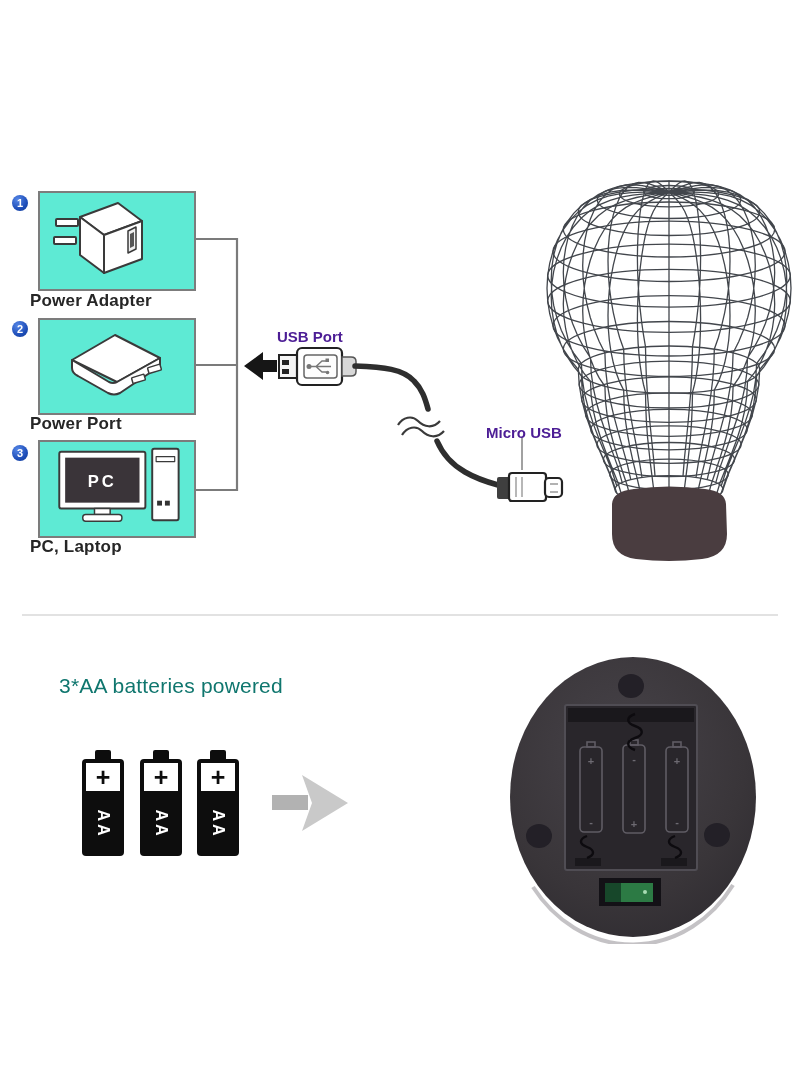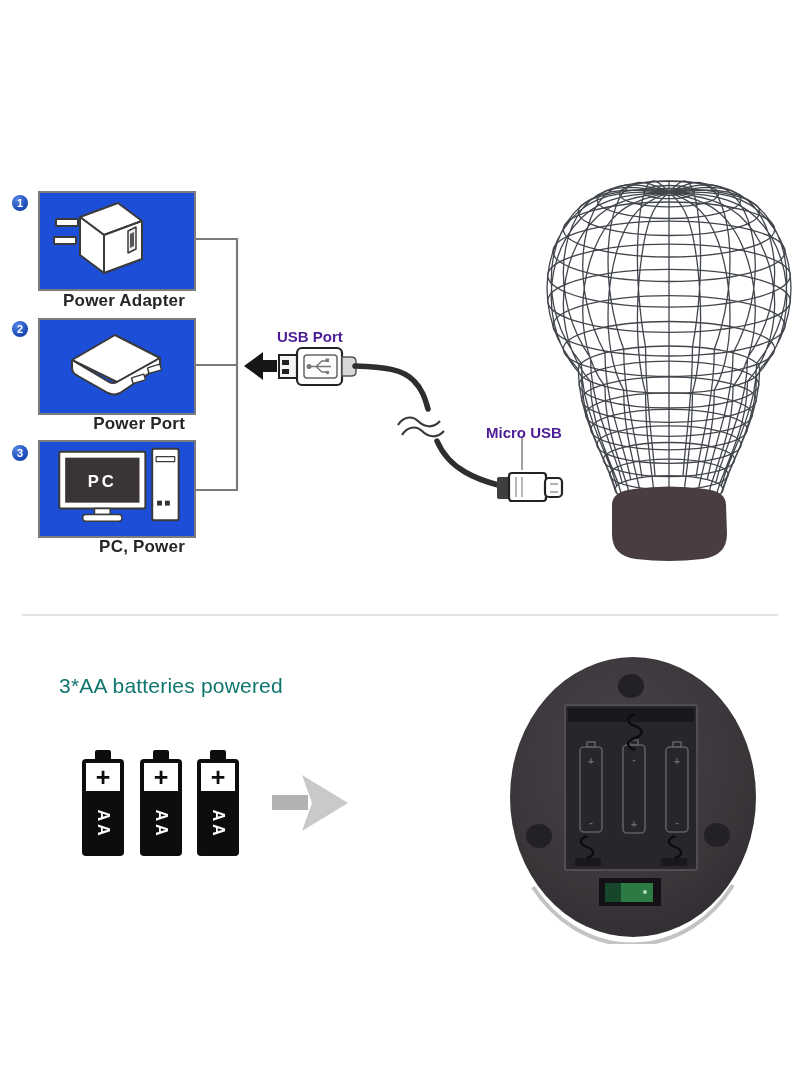--- a/index.html
+++ b/index.html
@@ -9,22 +9,22 @@
     --wire:#42464c;
     --arrow-gray:#c9c9c9;
     --arrow-gray-dark:#b2b2b2;
     --pcb-green:#2c7a44;
   }
   html,body{margin:0;padding:0;background:#fff;}
   .page{position:relative;width:800px;height:1091px;background:#fff;overflow:hidden;
         font-family:"Liberation Sans",sans-serif;}
   .abs{position:absolute;}
   
-  .opt-box{position:absolute;left:38px;width:154px;border:2px solid #7c7c7c;background:#1d4ed8;}
-  .opt-label{position:absolute;left:15px;width:170px;text-align:right;font-size:17px;
+  .opt-box{position:absolute;left:38px;width:154px;border:2px solid #7c7c7c;background:#5eead4;}
+  .opt-label{position:absolute;left:30px;width:170px;text-align:left;font-size:17px;
              font-weight:bold;color:#262626;letter-spacing:.2px;}
   .badge{position:absolute;left:12px;width:16px;height:16px;border-radius:50%;
          background:radial-gradient(circle at 35% 28%, #5586e6, var(--badge-blue) 62%, #123a8f);
          color:#fff;font-size:11px;font-weight:bold;display:flex;align-items:center;
          justify-content:center;line-height:1;}
   .small-label{position:absolute;font-size:15px;font-weight:bold;color:#4c1d95;white-space:nowrap;}
   .heading{position:absolute;left:59px;top:674px;font-size:21px;color:#0f766e;letter-spacing:.2px;}
   .divider{position:absolute;left:22px;top:614px;width:756px;border-top:2px solid #e2e2e2;}
   
   .battery{position:absolute;top:750px;width:42px;height:106px;}
@@ -155,21 +155,21 @@
         <rect x="54" y="68" width="16" height="6" stroke-width="1.5"></rect>
         <rect x="42" y="74" width="40" height="7" rx="3" stroke-width="1.5"></rect>
         <rect x="113" y="7" width="27" height="73" rx="2"></rect>
         <rect x="117" y="15" width="19" height="5" stroke-width="1.2"></rect>
         <rect x="118" y="60" width="5" height="5" fill="#333" stroke="none"></rect>
         <rect x="126" y="60" width="5" height="5" fill="#333" stroke="none"></rect>
       </g>
       <text x="62" y="46" text-anchor="middle" fill="#fff" font-size="17" font-weight="bold" letter-spacing="3">PC</text>
     </svg>
   </div>
-  <div class="opt-label" style="top:537px">PC, Power</div>
+  <div class="opt-label" style="top:537px">PC, Laptop</div>
 
   <div class="small-label" style="left:277px;top:328px">USB Port</div>
   <div class="small-label" style="left:486px;top:424px">Micro USB</div>
 
   <div class="divider"></div>
 
   <div class="heading">3*AA batteries powered</div>
 
   <div class="battery" style="left:82px">
     <div class="nub"></div>

